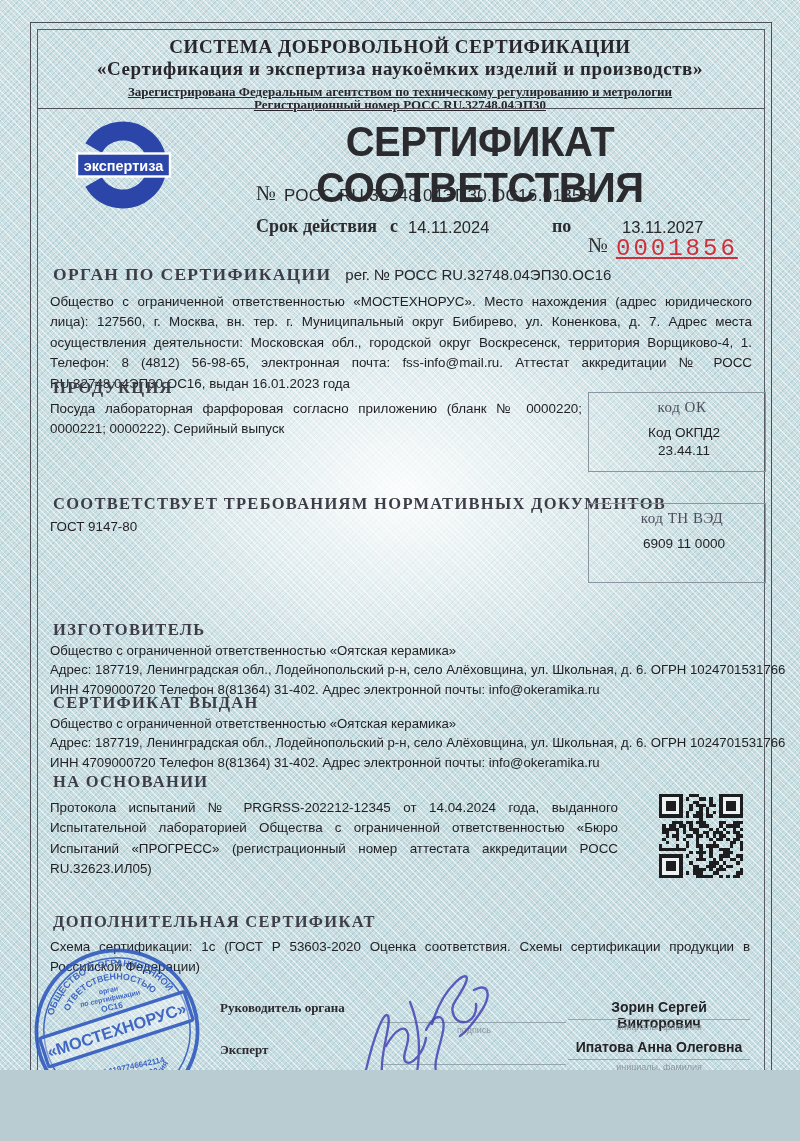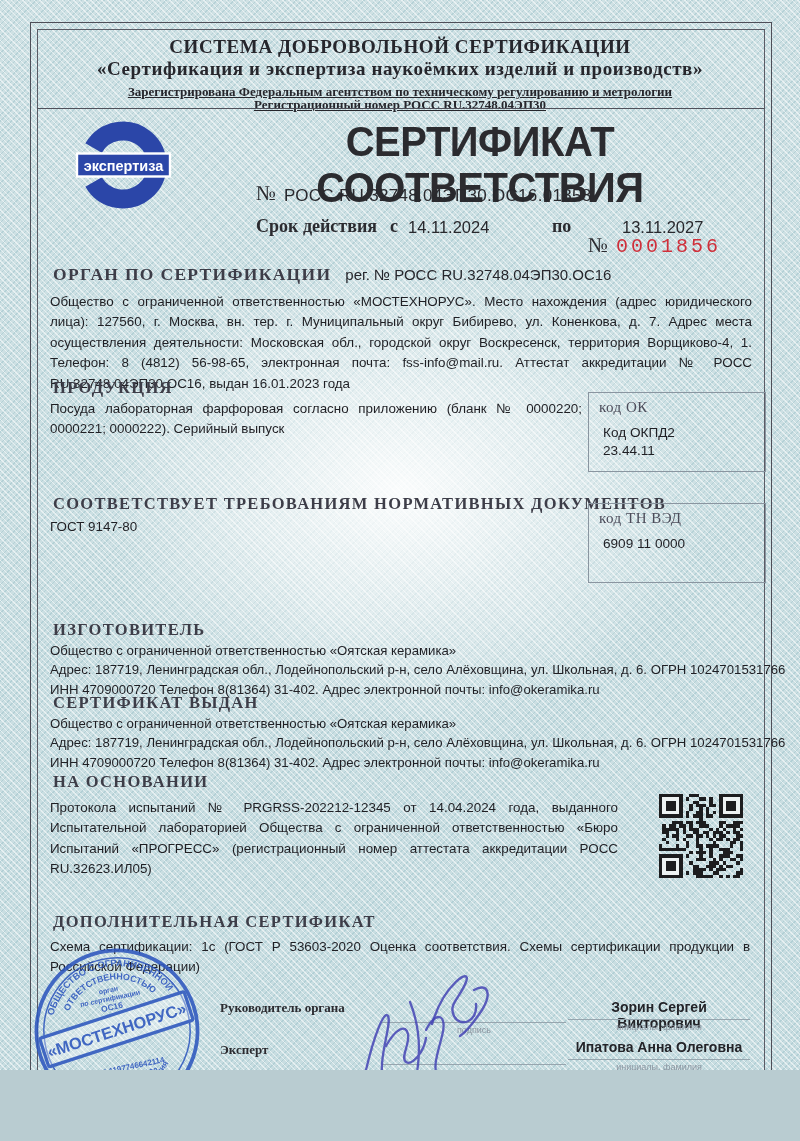--- a/index.html
+++ b/index.html
@@ -18,25 +18,25 @@
   .hdr{left:40px;width:720px;text-align:center;color:#26262c;font-weight:bold;}
   .hdr-big{font-size:19px;letter-spacing:.6px;}
   .hdr-small{font-size:13px;text-decoration:underline;}
   .hdr-rule{left:37px;top:108px;width:727px;border-top:1.2px solid #50505a;}
   .cert-title{left:195px;top:120px;width:570px;text-align:center;font-size:40px;font-weight:bold;
     letter-spacing:-.5px;color:#2b2b2f;transform:scaleY(1.04);}
   .no-sign{font-size:21px;color:#2b2b30;}
   .cert-no-val{font-size:17px;color:#28282d;letter-spacing:.3px;}
   .validity-label{font-size:18px;font-weight:bold;color:#2b2b30;text-align:right;}
   .date{font-size:16.5px;color:#28282d;}
-  .serial{color:#cf2f3a;font-size:20px;letter-spacing:3px;}
+  .serial{color:#cf2f3a;font-size:24px;letter-spacing:3px;text-decoration:underline;}
   .sec-head{font-size:16.5px;color:#3d3d48;letter-spacing:1.3px;font-weight:bold;}
   .body-text{font-size:13.4px;color:#1f1f24;line-height:1.52;text-align:justify;}
   .line-text{font-size:13.2px;color:#1f1f24;line-height:1.47;white-space:nowrap;}
-  .code-box{border:1px solid #8a95a0;}
+  .code-box{border:1px solid #8a95a0;text-align:center;}
   .code-box .lbl{font-family:"Liberation Serif","DejaVu Serif",serif;font-size:15px;color:#4c4c5a;
     letter-spacing:.5px;padding:6px 0 0 10px;}
   .code-box .val{font-size:13.6px;color:#1f1f24;padding:8px 0 0 14px;line-height:1.35;}
   .sig-label{font-size:13px;font-weight:bold;color:#2b2b30;margin-left:20px;}
   .sig-line{border-top:1px solid #97a5ae;}
   .caption{font-size:9px;color:#8b95a0;text-align:center;}
   .sig-name{font-size:14px;font-weight:bold;color:#232328;text-align:center;}
   .bottom-note{font-size:17.5px;color:#33333b;letter-spacing:.6px;text-align:center;}
   .print-info{font-size:7.5px;color:#8d99a0;text-align:center;letter-spacing:.3px;}
   .qr{left:659px;top:794px;width:84px;height:84px;}

